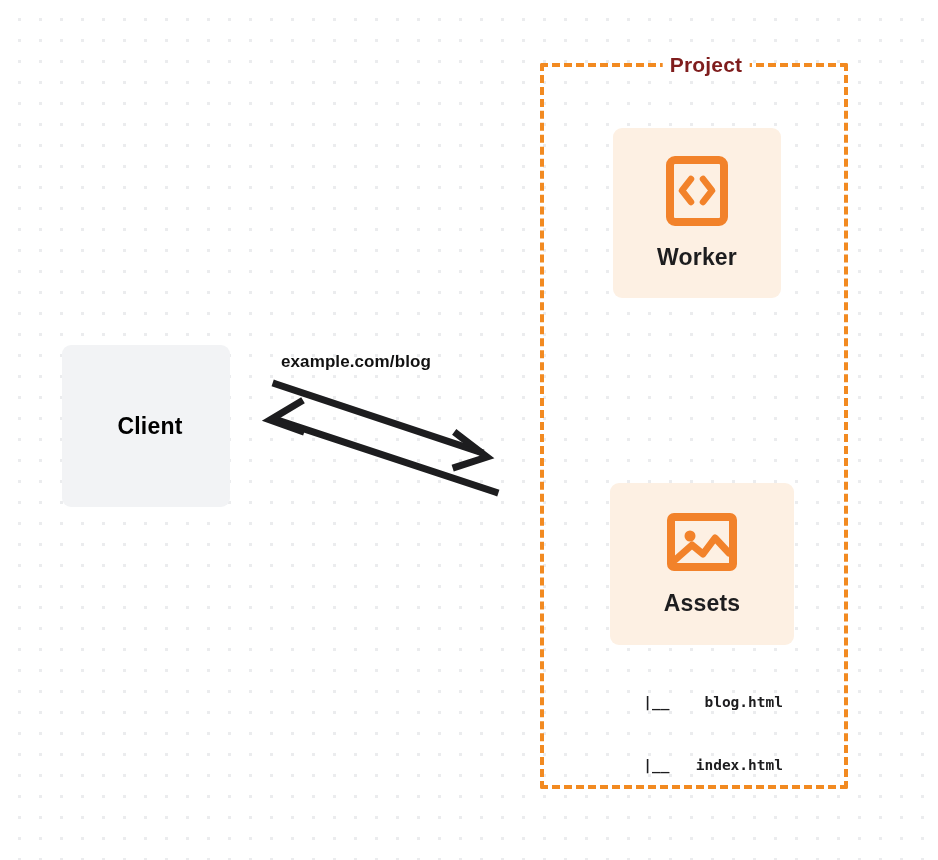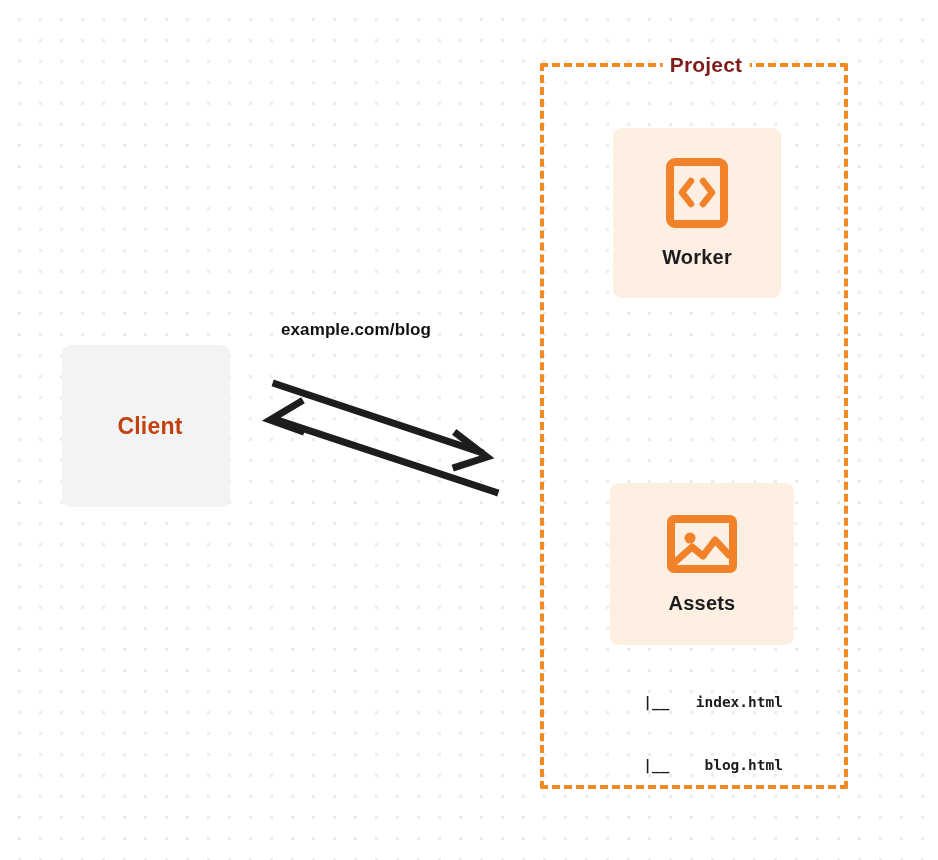--- a/index.html
+++ b/index.html
@@ -34,38 +34,38 @@
     height: 162px;
     background: #f2f3f5;
     border-radius: 9px;
     display: flex;
     align-items: center;
     justify-content: center;
   }
   .client-label {
     font-size: 23px;
     font-weight: bold;
-    color: #c2410c;
+    color: #000000;
     letter-spacing: 0.2px;
     margin-left: 8px;
   }
 
   
   .arrows-layer {
     position: absolute;
     left: 0;
     top: 0;
     width: 938px;
     height: 860px;
     pointer-events: none;
   }
   .edge-label {
     position: absolute;
     left: 281px;
-    top: 320px;
+    top: 352px;
     font-size: 17px;
     font-weight: bold;
     color: #111111;
     letter-spacing: 0.1px;
     white-space: nowrap;
   }
 
   
   .project-container {
     position: absolute;
@@ -112,21 +112,21 @@
     left: 610px;
     top: 483px;
     width: 184px;
     height: 162px;
   }
   .service-icon {
     line-height: 0;
     margin-bottom: 18px;
   }
   .service-label {
-    font-size: 20px;
+    font-size: 23px;
     font-weight: bold;
     color: #1d1d1f;
     letter-spacing: 0.2px;
   }
 
   
   .file-tree {
     position: absolute;
     left: 583px;
     top: 650px;
@@ -187,18 +187,18 @@
       <svg width="70" height="60" viewBox="0 0 70 60" fill="none">
         <rect x="4" y="5" width="62" height="50" rx="3" ry="3" stroke="#f2822a" stroke-width="8"></rect>
         <circle cx="23" cy="24" r="5.5" fill="#f2822a"></circle>
         <path d="M8 48 L25 33 L36 42 L48 26 L62 41" stroke="#f2822a" stroke-width="7" stroke-linecap="round" stroke-linejoin="round" fill="none"></path>
       </svg>
     </span>
     <span class="service-label">Assets</span>
   </div>
 
   <div class="file-tree">
+    <span class="tree-row">   |__    blog.html</span>
     <span class="tree-row">   |__   index.html</span>
-    <span class="tree-row">   |__    blog.html</span>
     
   </div>
 
 </div>
 
 </body></html>

